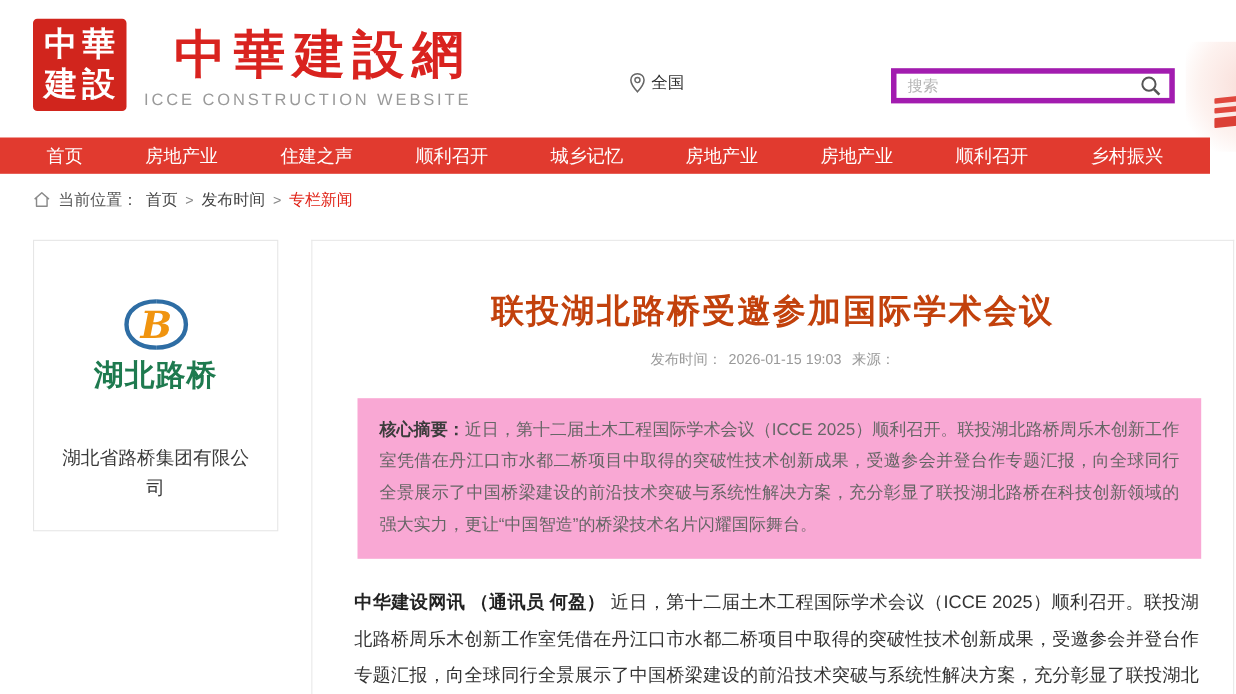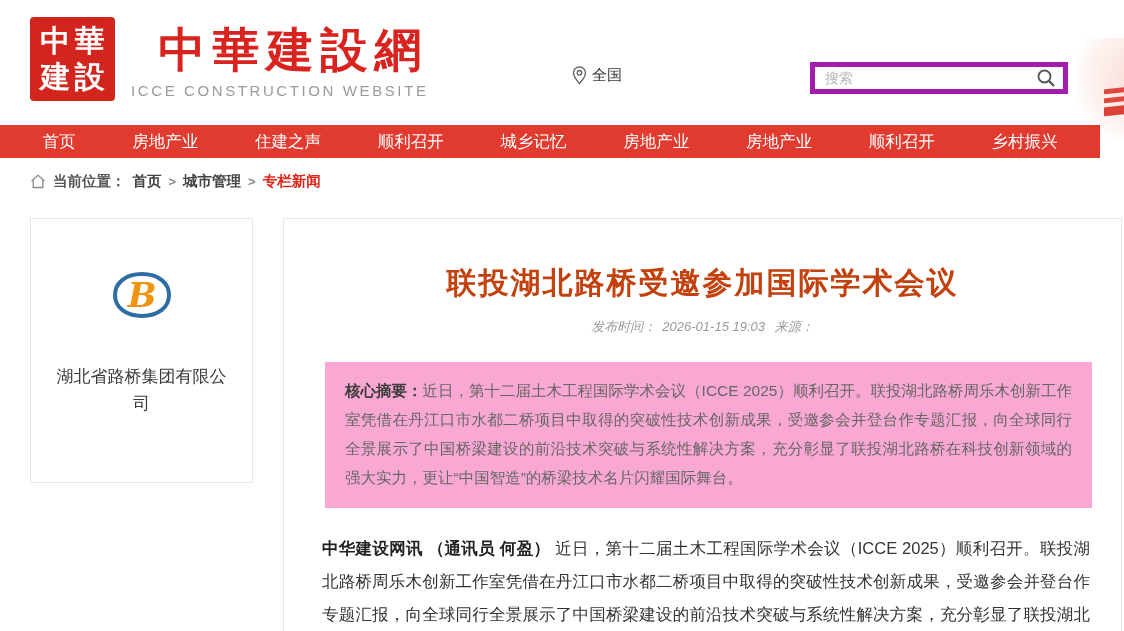--- a/index.html
+++ b/index.html
@@ -60,21 +60,21 @@
   .decor-glyph i { display: block; background: #e0483e; height: 5px; margin-bottom: 4px; border-radius: 1px; }
   .decor-glyph i:nth-child(2) { width: 80%; }
   .decor-glyph i:nth-child(3) { height: 9px; background: #db4036; }
 
   
   .nav { position: absolute; left: 0; top: 125px; width: 1100px; height: 33px; background: #e13a2f; }
   .nav ul { list-style: none; display: flex; justify-content: space-around; align-items: center; height: 100%; padding: 0 14px; }
   .nav li { color: #ffffff; font-size: 16.5px; cursor: pointer; white-space: nowrap; }
 
   
-  .breadcrumb { position: absolute; left: 30px; top: 172px; display: flex; align-items: center; gap: 7px; font-size: 14.5px; color: #555; font-weight: bold; }
+  .breadcrumb { position: absolute; left: 30px; top: 172px; display: flex; align-items: center; gap: 7px; font-size: 14.5px; color: #555; }
   .breadcrumb .sep { color: #888; font-size: 13px; }
   .breadcrumb .crumb { color: #444; cursor: pointer; }
   .breadcrumb .crumb.current { color: #e1251a; }
 
   
   .side-card {
     position: absolute; left: 30px; top: 218px; width: 223px; height: 265px;
     background: #fff; border: 1px solid #e6e6e6; text-align: center;
   }
   .emblem { margin: 52px auto 0; width: 64px; height: 48px; display: block; }
@@ -84,21 +84,21 @@
   
   .main-card {
     position: absolute; left: 283px; top: 218px; width: 839px; height: 500px;
     background: #fff; border: 1px solid #e8e8e8; border-bottom: none;
   }
   .article-title {
     margin-top: 44px; text-align: center;
     font-size: 30px; font-weight: 700; color: #c2410c; letter-spacing: 2px;
     font-family: "Liberation Sans", sans-serif;
   }
-  .article-meta { margin-top: 14px; text-align: center; font-size: 13px; color: #999; font-style: italic; }
+  .article-meta { margin-top: 14px; text-align: center; font-size: 13px; color: #999; }
   .article-meta span { margin: 0 3px; }
 
   .summary-box {
     margin: 26px 29px 0 41px; background: #f9a8d4;
     padding: 14px 20px 16px; font-size: 15.5px; line-height: 29px; color: #666;
     text-align: justify;
   }
   .summary-box b { color: #3c3c3c; }
 
   .article-body {
@@ -165,31 +165,32 @@
   </ul>
 </div>
 
 <div class="breadcrumb">
   <svg width="16" height="15" viewBox="0 0 16 15">
     <path d="M1.5 7 L8 1.2 L14.5 7 M3.2 6 L3.2 13.5 L12.8 13.5 L12.8 6" fill="none" stroke="#8a8a8a" stroke-width="1.3" stroke-linejoin="round"></path>
   </svg>
   <span>当前位置：</span>
   <span class="crumb">首页</span>
   <span class="sep">&gt;</span>
-  <span class="crumb">城市管理</span>
+  <span class="crumb">发布时间</span>
   <span class="sep">&gt;</span>
   <span class="crumb current">专栏新闻</span>
 </div>
 
 <div class="side-card">
   <svg class="emblem" viewBox="0 0 64 48">
     <path d="M32 3 C16 3 5 11.5 5 24 C5 36.5 16 45 32 45" fill="none" stroke="#2e6da4" stroke-width="4"></path>
     <path d="M32 3 C48 3 59 11.5 59 24 C59 36.5 48 45 32 45" fill="none" stroke="#2e6da4" stroke-width="4"></path>
     <text x="32" y="36" text-anchor="middle" font-family="DejaVu Serif, serif" font-style="italic" font-weight="bold" font-size="34" fill="#f0940f">B</text>
   </svg>
+  <div class="side-logo-text">湖北路桥</div>
   <div class="company-name">湖北省路桥集团有限公司</div>
 </div>
 
 <div class="main-card">
 
   <h1 class="article-title">联投湖北路桥受邀参加国际学术会议</h1>
 
   <div class="article-meta">
     <span>发布时间：</span><span>2026-01-15 19:03</span>
     <span>来源：</span>

